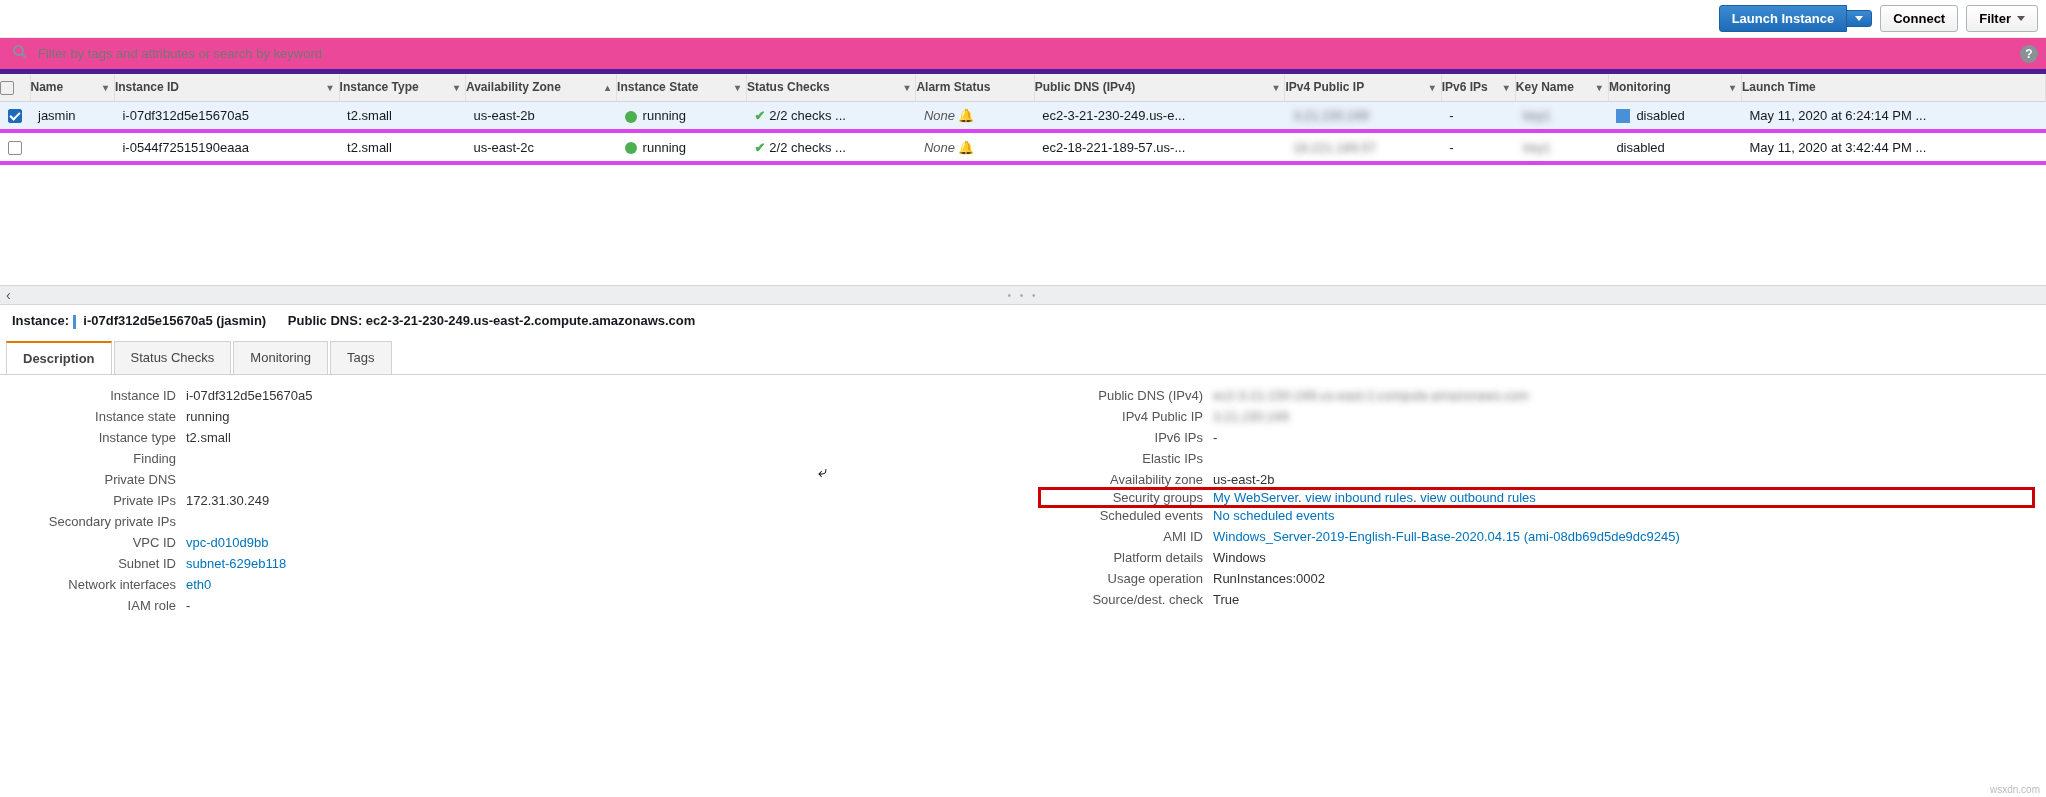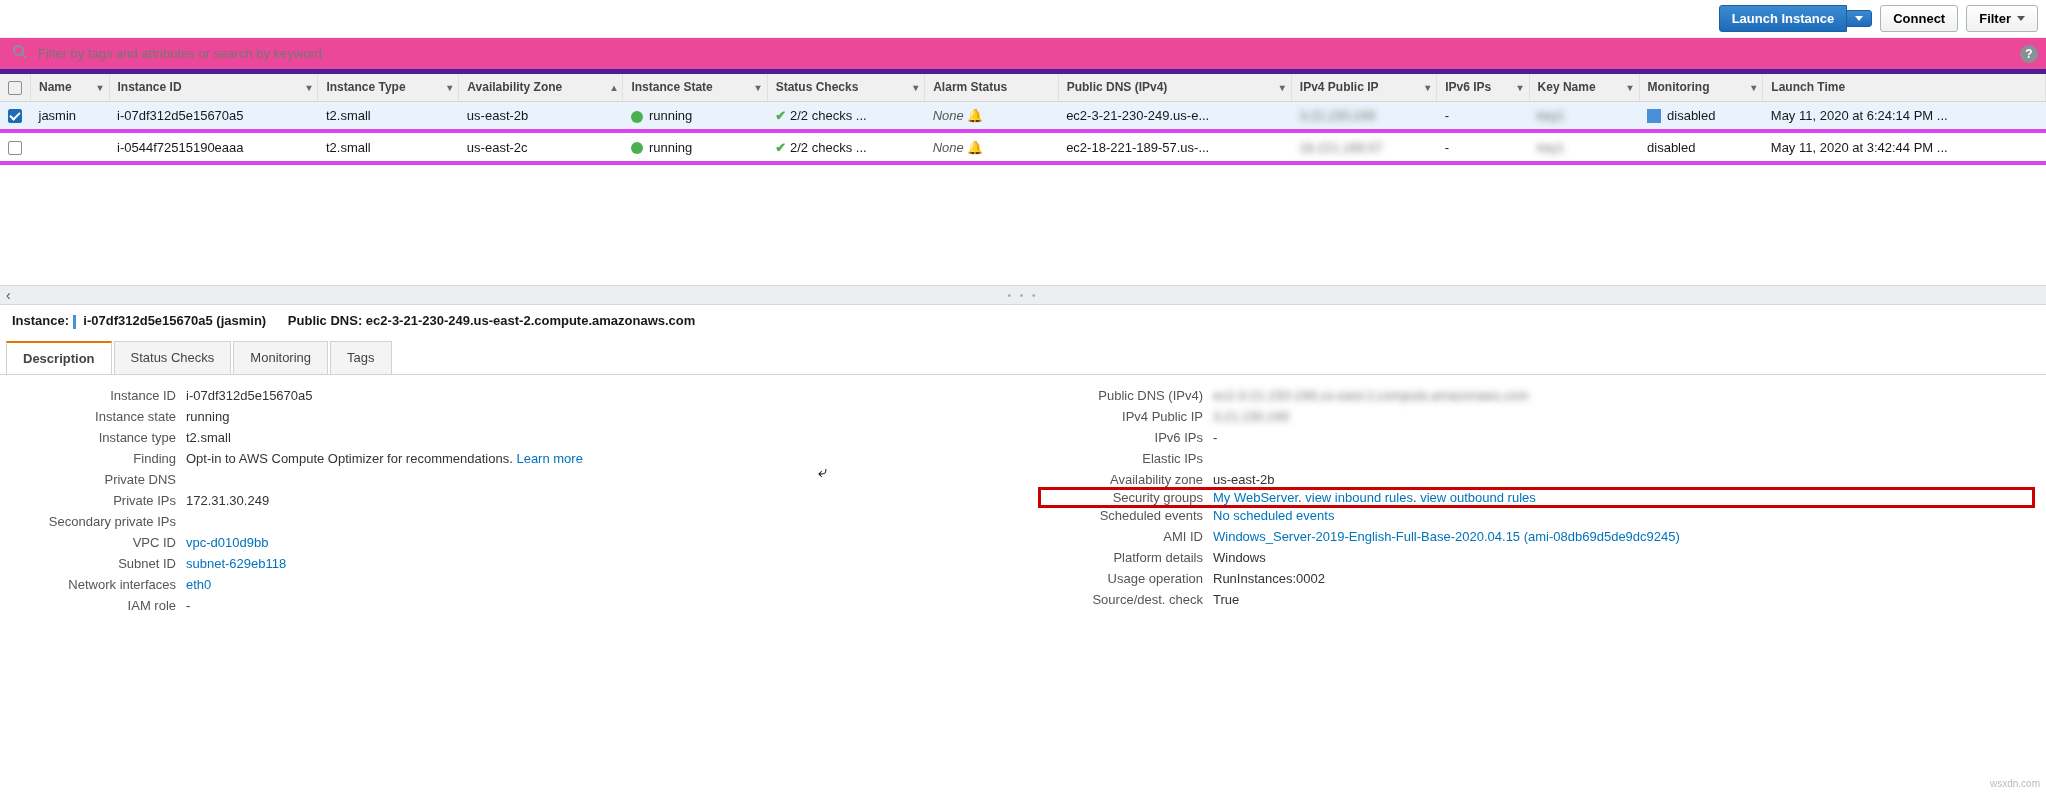--- a/index.html
+++ b/index.html
@@ -11,21 +11,21 @@
   .btn.split-left{border-top-right-radius:0;border-bottom-right-radius:0;}
   .btn.split-right{border-top-left-radius:0;border-bottom-left-radius:0;margin-left:-9px;padding:5px 8px;}
   .caret{width:0;height:0;border-left:4px solid transparent;border-right:4px solid transparent;border-top:5px solid currentColor;}
   
   .filter-bar{display:flex;align-items:center;padding:6px 8px;border-bottom:5px solid #4c1d95;background:#ec4899;}
   .filter-bar .search-ico{margin:0 8px 0 4px;color:#879196;}
   .filter-input{flex:1;border:none;background:transparent;font-size:13px;outline:none;}
   .help-dot{width:18px;height:18px;border-radius:50%;background:#879196;color:#fff;font-size:12px;font-weight:700;display:flex;align-items:center;justify-content:center;}
   
   .grid{width:100%;border-collapse:collapse;}
-  .grid th{background:#f0f0f0;border-bottom:1px solid #d5d5d5;border-right:1px solid #e0e0e0;font-weight:700;text-align:left;padding:6px 8px;font-size:12px;color:#444;white-space:nowrap;position:relative;}
+  .grid th{background:#f0f0f0;border-bottom:1px solid #d5d5d5;border-right:1px solid #e0e0e0;font-weight:700;text-align:left;padding:6px 0;font-size:12px;color:#444;white-space:nowrap;position:relative;}
   .grid td{border-bottom:4px solid #d946ef;padding:6px 8px;font-size:13px;white-space:nowrap;}
   .grid tr.sel td{background:#eaf2fb;}
   .sort-caret{position:absolute;right:6px;top:50%;transform:translateY(-50%);color:#666;font-size:10px;}
   .chk{width:14px;height:14px;border:1px solid #8d8d8d;border-radius:2px;display:inline-block;vertical-align:middle;}
   .chk.on{background:#1e6bb8;border-color:#1e6bb8;position:relative;}
   .chk.on::after{content:"";position:absolute;left:3px;top:0;width:4px;height:8px;border:solid #fff;border-width:0 2px 2px 0;transform:rotate(45deg);}
   .status-dot{width:12px;height:12px;border-radius:50%;display:inline-block;vertical-align:middle;margin-right:6px;}
   .green{background:#4caf50;}
   .check-ico{color:#4caf50;font-weight:700;margin-right:4px;}
   .alarm-ico{color:#e09e00;margin-right:2px;}
@@ -46,21 +46,21 @@
   .tab{padding:8px 16px;border:1px solid #d2d2d2;border-bottom:none;background:#f4f4f4;color:#444;font-size:13px;cursor:pointer;margin-right:2px;}
   .tab.active{background:#fff;border-top:2px solid #e07700;font-weight:700;}
   
   .desc{display:flex;gap:40px;padding:0 16px 12px 16px;}
   .col{flex:1;}
   .kv{display:flex;padding:3px 0;}
   .kv .k{flex:0 0 170px;text-align:right;color:#555;padding-right:10px;}
   .kv .v{flex:1;color:#333;}
   .kv .v a, .link{color:#0073bb;text-decoration:none;}
   .redbox{outline:3px solid #c00;outline-offset:-2px;padding:2px 4px;margin:-2px -4px;} 
-  .footer-mark{position:fixed;bottom:8px;right:6px;font-size:10px;color:#bbb;margin-top:44px;}
+  .footer-mark{position:fixed;bottom:2px;right:6px;font-size:10px;color:#bbb;margin-top:44px;}
 </style>
 </head>
 <body>
 
 <div class="action-bar">
   <button class="btn primary split-left">
       <span>Launch Instance</span>
     </button>
   <button class="btn primary split-right">
       <span class="caret"></span>
@@ -172,21 +172,20 @@
     <div class="kv">
         <div class="k">Instance state</div>
         <div class="v">running</div>
       </div>
     <div class="kv">
         <div class="k">Instance type</div>
         <div class="v">t2.small</div>
       </div>
     <div class="kv">
         <div class="k">Finding</div>
-        <div class="v"><span>Opt-in to AWS Compute Optimizer for recommendations. </span><a href="#" class="link">Learn more</a></div>
       </div>
     <div class="kv">
         <div class="k">Private DNS</div>
       </div>
     <div class="kv">
         <div class="k">Private IPs</div>
         <div class="v">172.31.30.249</div>
       </div>
     <div class="kv">
         <div class="k">Secondary private IPs</div>

